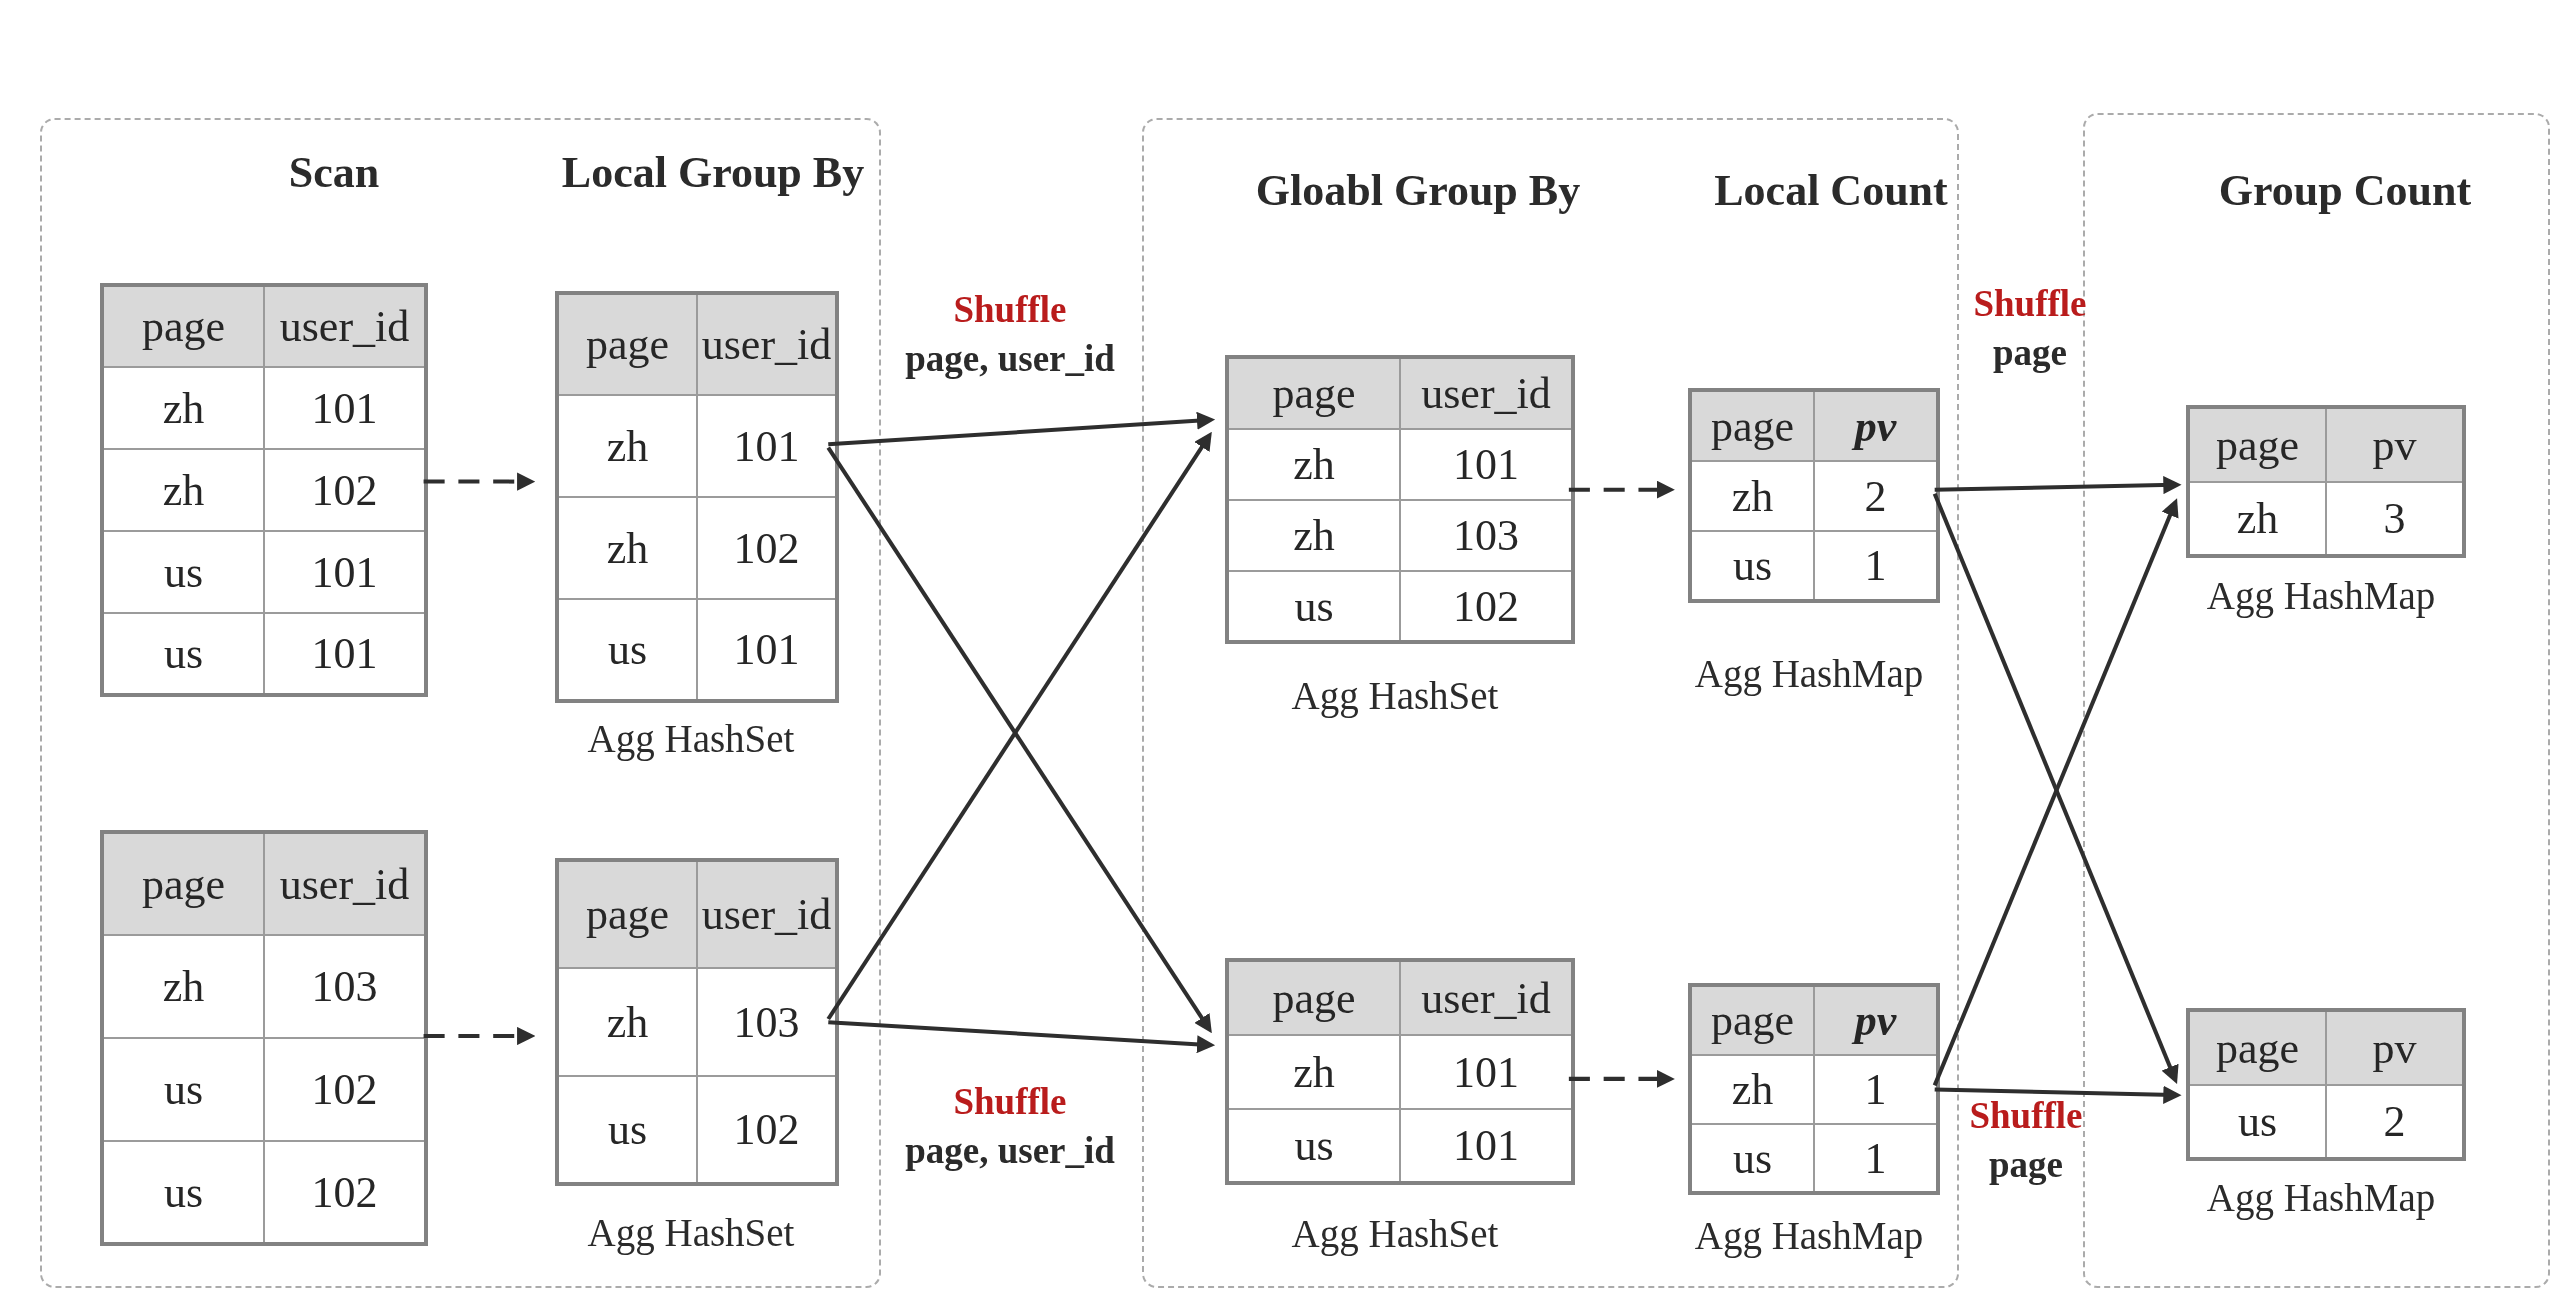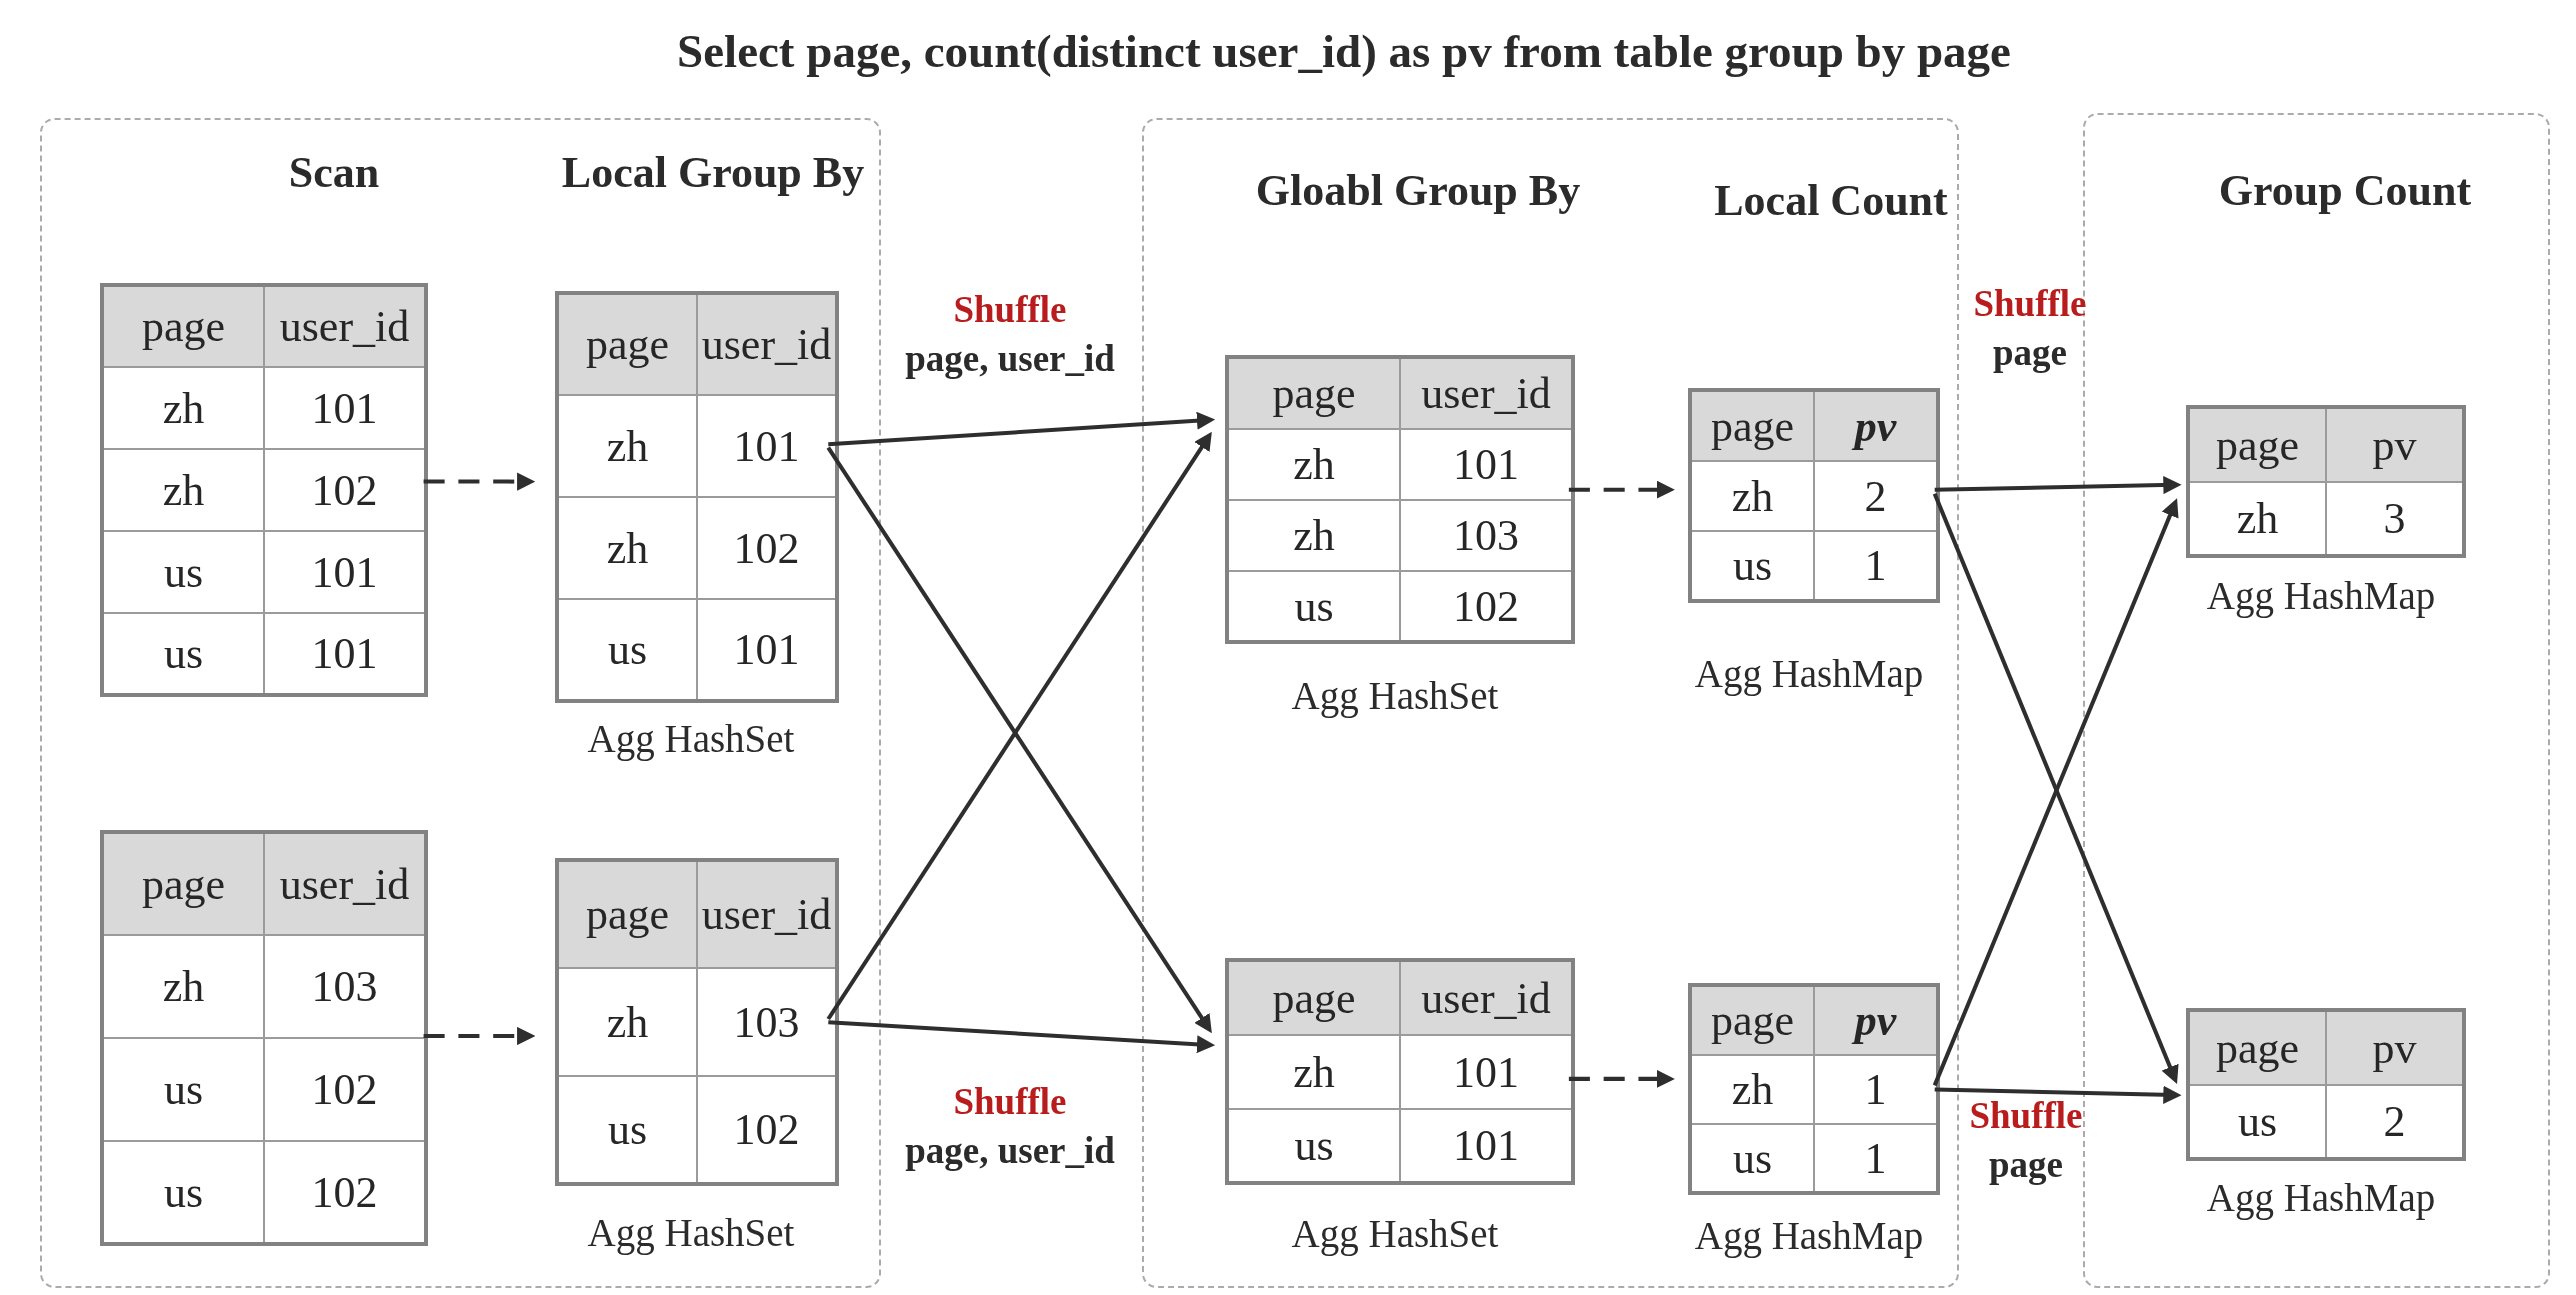--- a/index.html
+++ b/index.html
@@ -27,30 +27,29 @@
   .shuffle .w{color:#b91c1c;display:block;}
   .overlay{position:absolute;left:0;top:0;pointer-events:none;}
   .ln{stroke:#2e2e2e;stroke-width:5;fill:none;}
   .dash{stroke-dasharray:26 17;}
 </style>
 </head>
 <body>
 
 <div class="canvas">
 
-  <div class="title">Select page, count(distinct user_id) as pv from table group by page</div>
 
   <div class="panel p1"></div>
   <div class="panel p2"></div>
   <div class="panel p3"></div>
 
   <div class="stage" style="left:312px;top:172px;">Scan</div>
   <div class="stage" style="left:1396px;top:190px;">Gloabl Group By</div>
   <div class="stage" style="left:691px;top:172px;">Local Group By</div>
-  <div class="stage" style="left:1809px;top:200px;">Local Count</div>
+  <div class="stage" style="left:1809px;top:190px;">Local Count</div>
   <div class="stage" style="left:2323px;top:190px;">Group Count</div>
 
   <table class="tbl" style="left:100px;top:283px;">
     <tbody>
         <tr class="hdr" style="height:82px;">
       <td style="width:159px;">page</td>
       <td style="width:159px;">user_id</td>
     </tr>
     <tr style="height:82px;">
       <td>zh</td>

